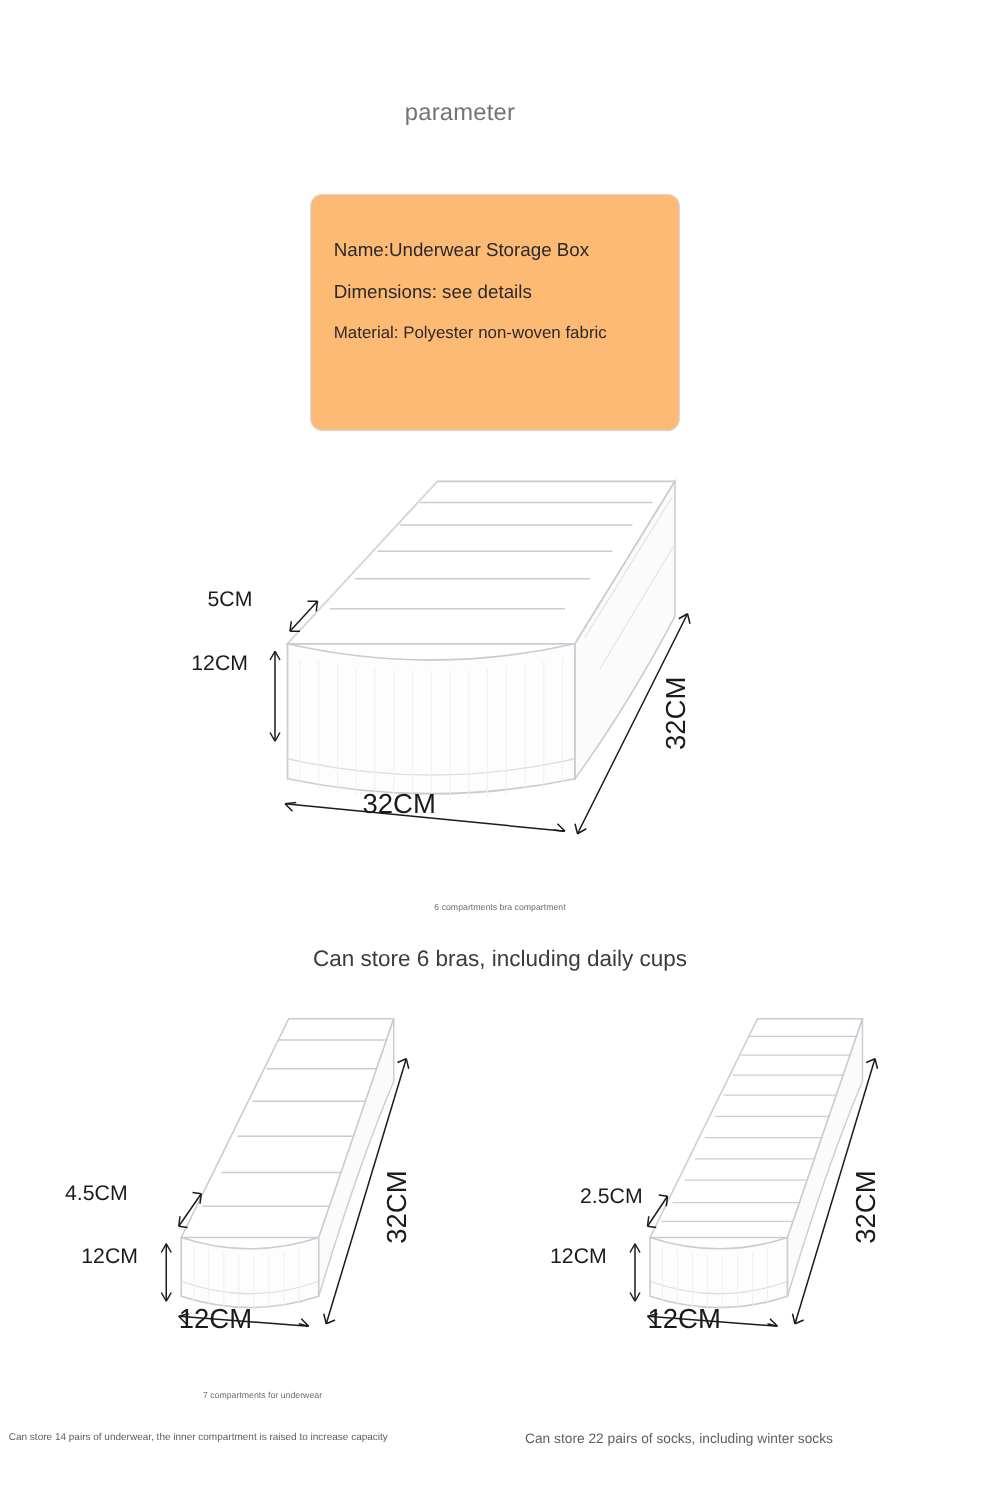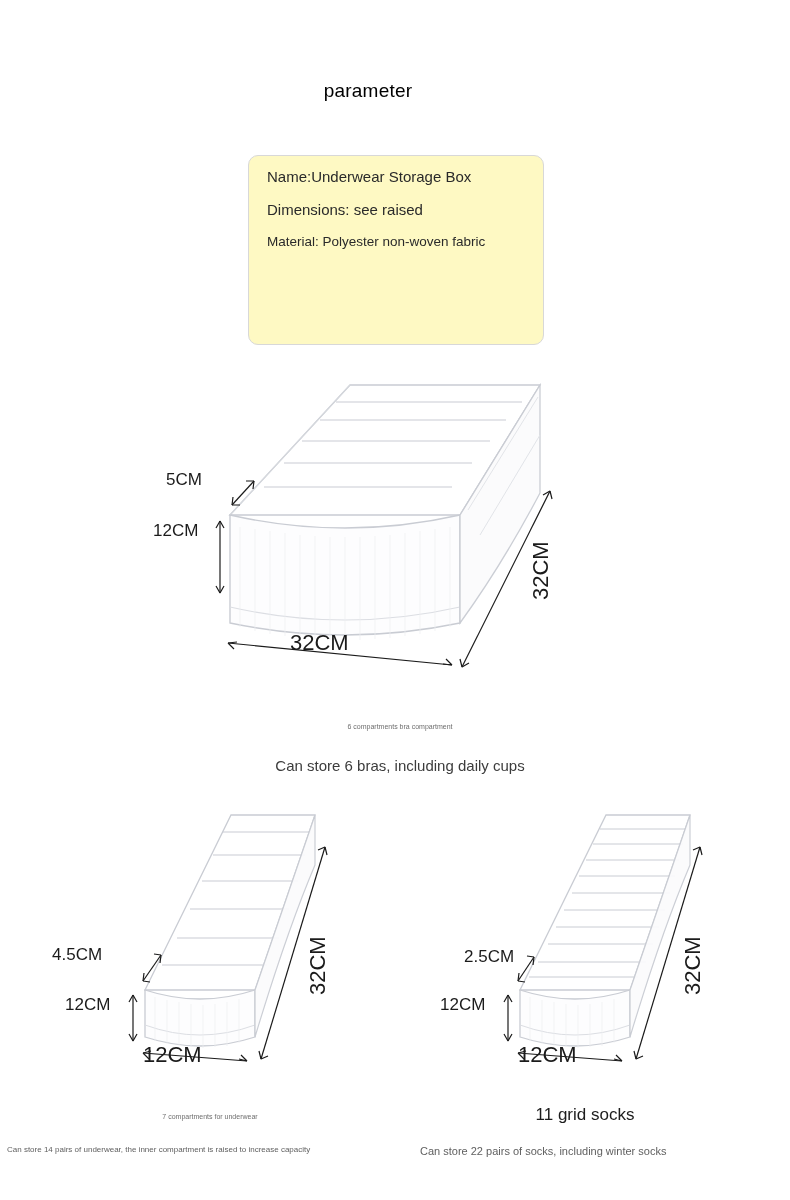--- a/index.html
+++ b/index.html
@@ -22,36 +22,36 @@
   }
 
   
   .title {
     position: absolute;
     top: 80px;
     left: 0;
     width: 736px;
     text-align: center;
     font-size: 19px;
-    color: #000000;
+    color: #737373;
     letter-spacing: .2px;
   }
 
   
   .spec-card {
     position: absolute;
     top: 155px;
     left: 248px;
     width: 296px;
     height: 190px;
     border: 1px solid #d8d8d8;
     border-radius: 10px;
     box-sizing: border-box;
-    padding: 12px 20px 0 18px;
-    background: #fef9c3;
+    padding: 36px 20px 0 18px;
+    background: #fdba74;
   }
   .spec-line {
     color: #2a2a2a;
     margin-bottom: 16px;
     white-space: nowrap;
   }
   .spec-line.l1 { font-size: 15px; }
   .spec-line.l2 { font-size: 15px; }
   .spec-line.l3 { font-size: 13.5px; }
   .spec-line.l4 { font-size: 20px; margin-bottom: 0; }
@@ -62,21 +62,21 @@
   .caption-small {
     position: absolute;
     text-align: center;
     font-size: 7px;
     color: #6e6e6e;
     white-space: nowrap;
   }
   .caption-main {
     position: absolute;
     text-align: center;
-    font-size: 15px;
+    font-size: 18px;
     color: #3c3c3c;
     white-space: nowrap;
   }
   .caption-main.big {
     font-size: 17px;
     color: #1d1d1d;
   }
   .caption-tiny {
     position: absolute;
     text-align: left;
@@ -101,21 +101,21 @@
 </style>
 </head>
 <body>
 
 <div class="page">
 
   <div class="title">parameter</div>
 
   <div class="spec-card">
     <div class="spec-line l1">Name:Underwear Storage Box</div>
-    <div class="spec-line l2">Dimensions: see raised</div>
+    <div class="spec-line l2">Dimensions: see details</div>
     <div class="spec-line l3">Material: Polyester non-woven fabric</div>
   </div>
 
   <div class="product" style="left:150px; top:375px; width:500px; height:400px;">
 
     <svg width="500" height="330" viewBox="0 0 500 330">
 
       <polygon points="80,140 200,10 390,10 310,140" fill="#ffffff" stroke="#c9ccd3" stroke-width="1.4"></polygon>
 
       <g stroke="#c9ccd3" stroke-width="1.2" fill="none">
@@ -316,17 +316,16 @@
         <path d="M 270,42 l -7,3 M 270,42 l 2,8"></path>
         <path d="M 206,254 l 7,-3 M 206,254 l -2,-8"></path>
       </g>
     </svg>
 
     <div class="dim" style="left:-3px; top:142px;margin-left:37px;">2.5CM</div>
     <div class="dim" style="left:10px; top:190px;">12CM</div>
     <div class="dim lg" style="left:88px; top:237px;">12CM</div>
     <div class="dim lg rot" style="left:250px; top:190px;">32CM</div>
 
-    <div class="caption-main big" style="left:35px; top:300px; width:240px;">11 grid socks</div>
     <div class="caption-tiny" style="left:-10px; top:340px; width:340px; font-size:11px;">Can store 22 pairs of socks, including winter socks</div>
   </div>
 
 </div>
 
 </body></html>

